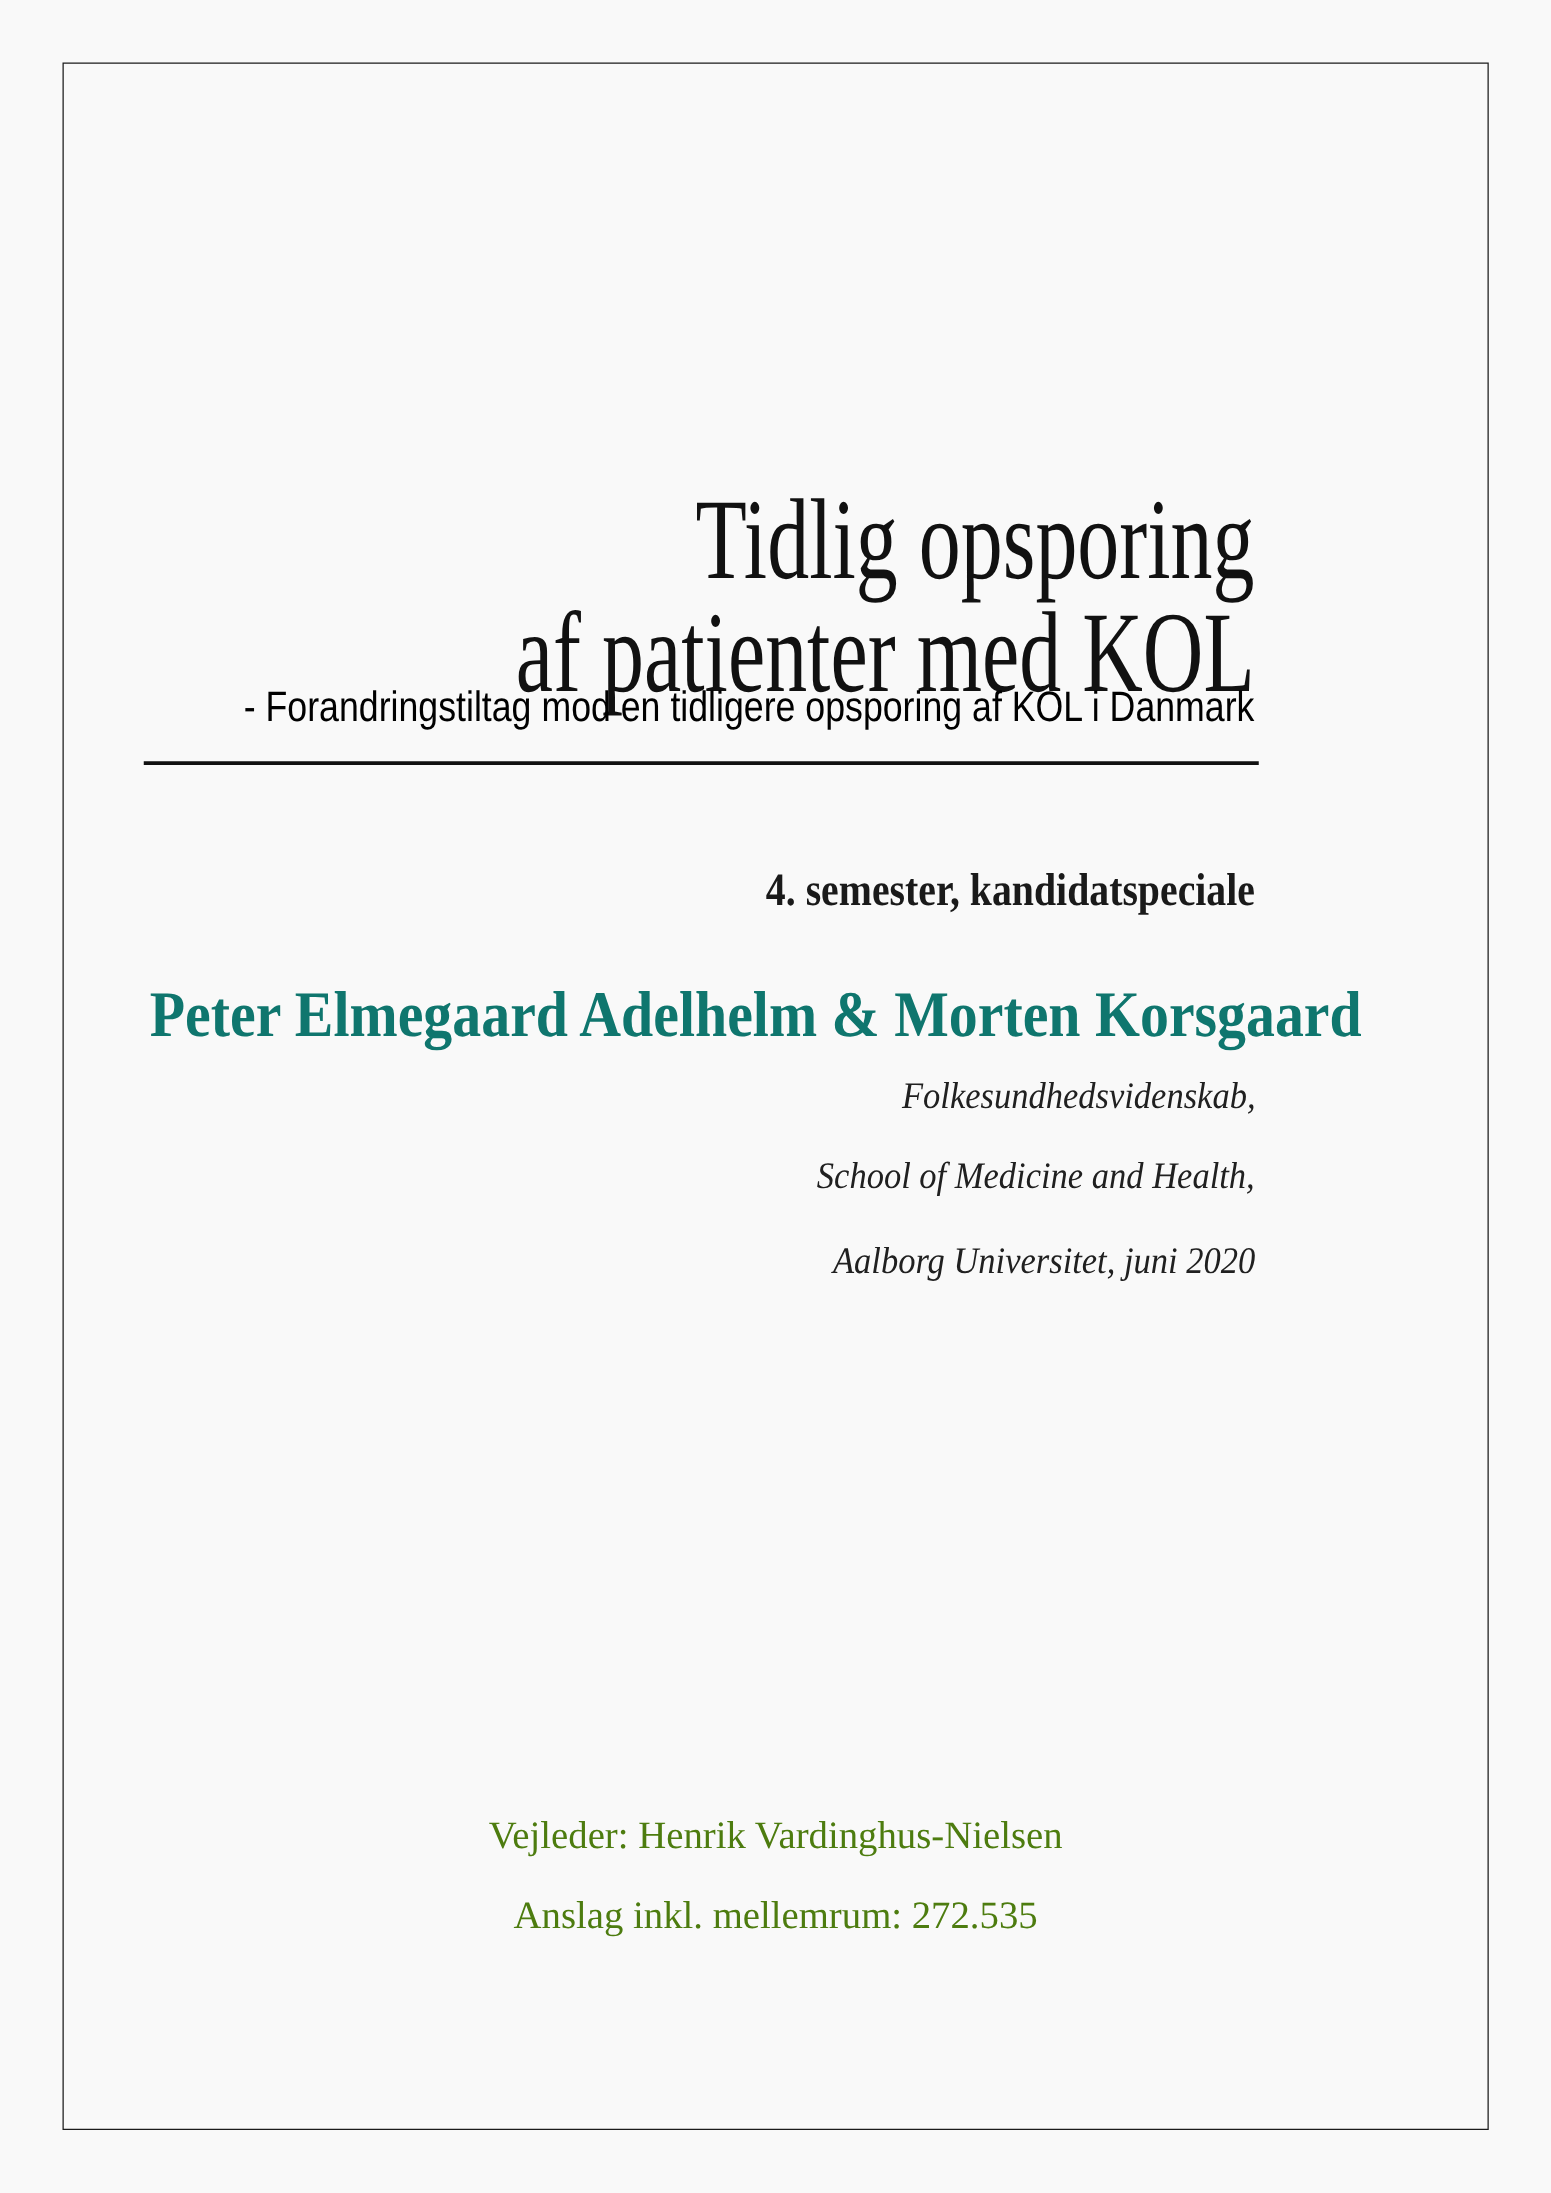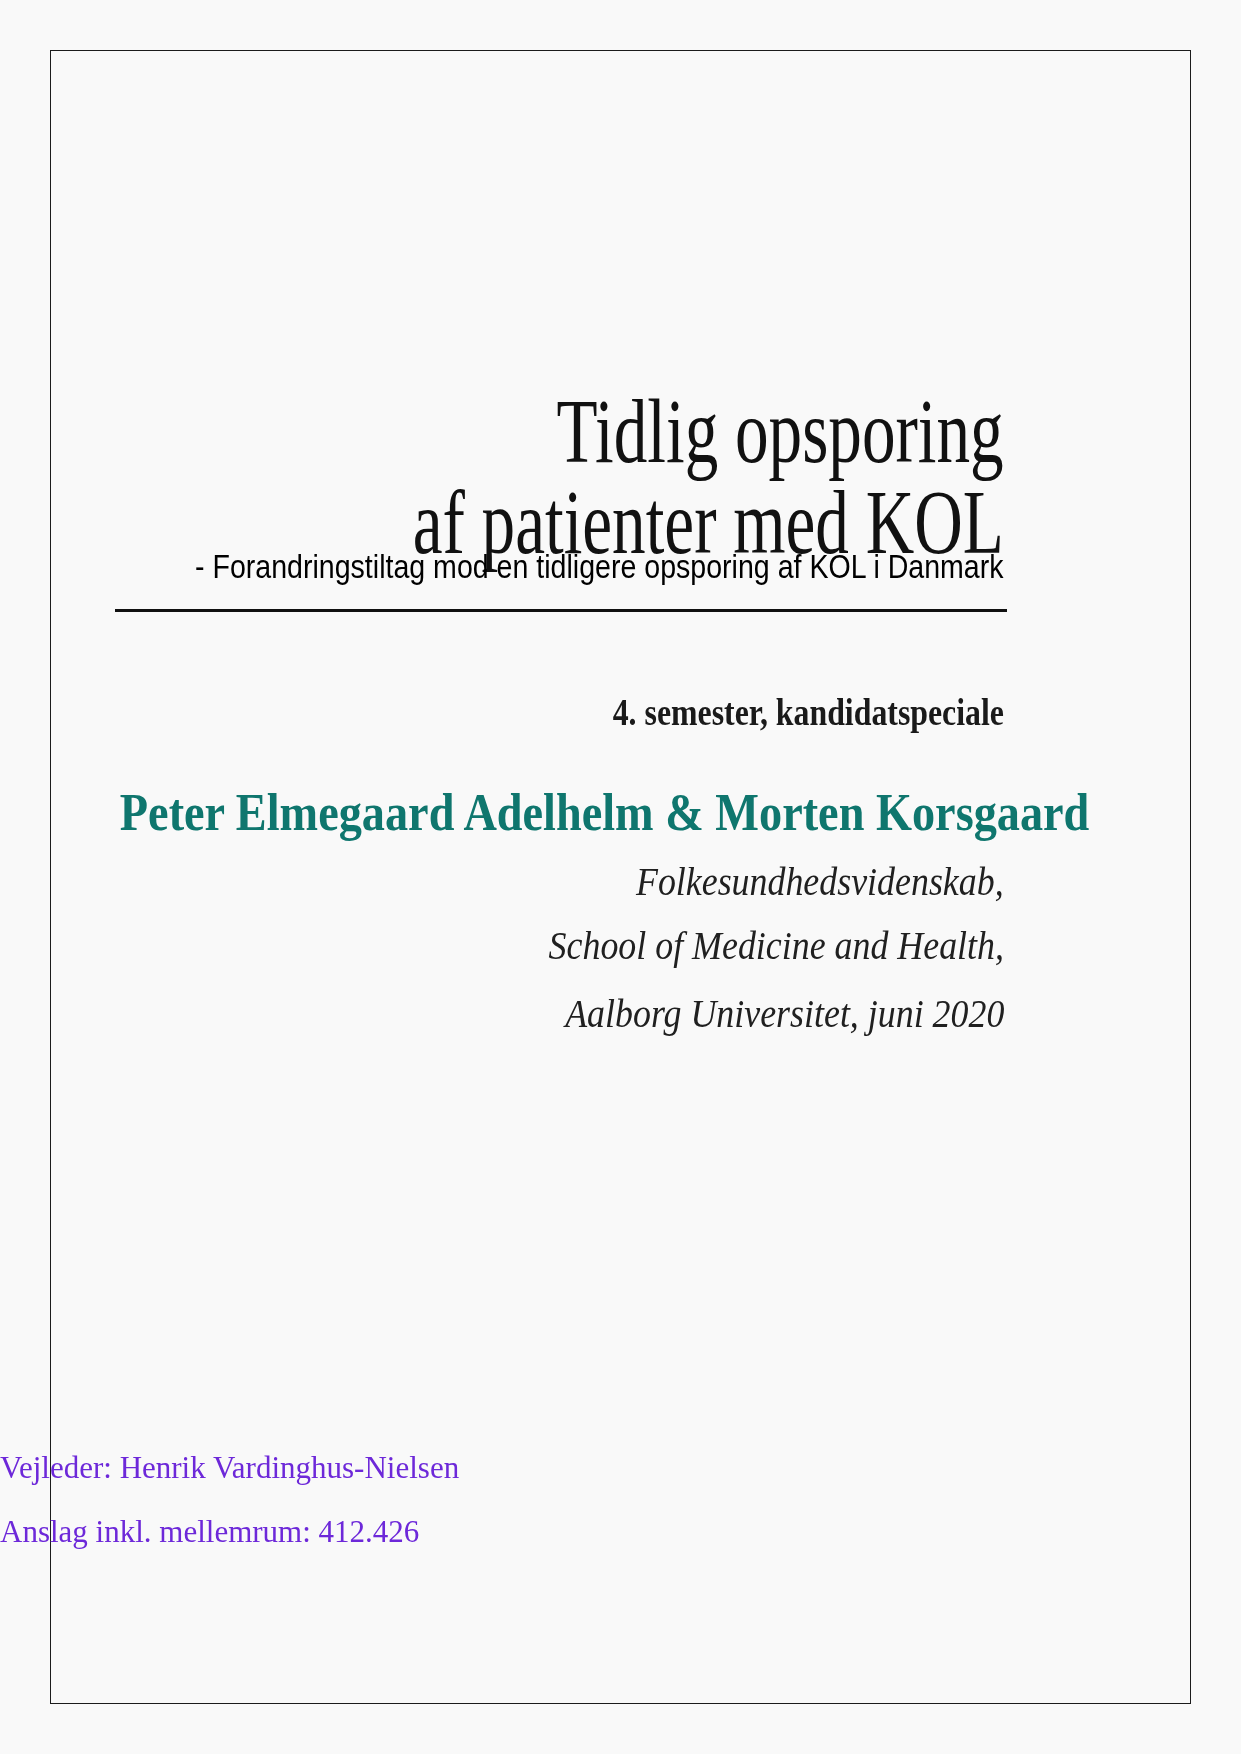--- a/index.html
+++ b/index.html
@@ -65,32 +65,33 @@
     padding-left: 10px;
   }
   .semester-line .sq { transform: scaleX(0.86); }
   .authors-line {
     font-size: 52px;
     font-weight: 700;
     color: #0f766e;
   }
   .authors-line .sq { transform: scaleX(0.89); }
   .affil-line {
-    font-size: 39px;
+    font-size: 30px;
     font-style: italic;
     color: #202020;
   }
   .affil-line .sq { transform: scaleX(0.92); }
   .footer-line {
     position: absolute;
     left: 0;
     right: 0;
+    text-align: center;
     line-height: 1;
     font-size: 31px;
-    color: #6d28d9;
+    color: #4d7c0f;
     white-space: nowrap;
   }
 </style>
 </head>
 <body>
 
 <div class="frame"></div>
 
 <div class="line title-line" style="top:385px;">
   <span class="sq">Tidlig opsporing</span>
@@ -121,13 +122,13 @@
 <div class="line affil-line" style="top:926px;text-decoration:underline;">
   <span class="sq">School of Medicine and Health,</span>
 </div>
 
 <div class="line affil-line" style="top:994px;">
   <span class="sq">Aalborg Universitet, juni 2020</span>
 </div>
 
 <div class="footer-line" style="top:1452px;">Vejleder: Henrik Vardinghus-Nielsen</div>
 
-<div class="footer-line" style="top:1516px;">Anslag inkl. mellemrum: 412.426</div>
+<div class="footer-line" style="top:1516px;">Anslag inkl. mellemrum: 272.535</div>
 
 </body></html>

